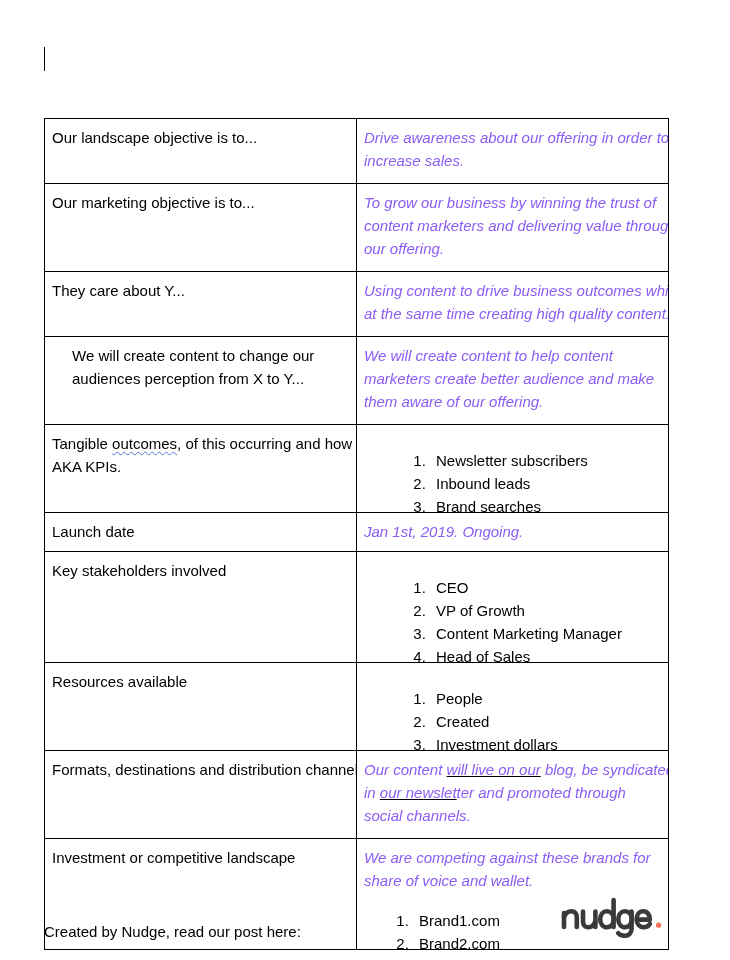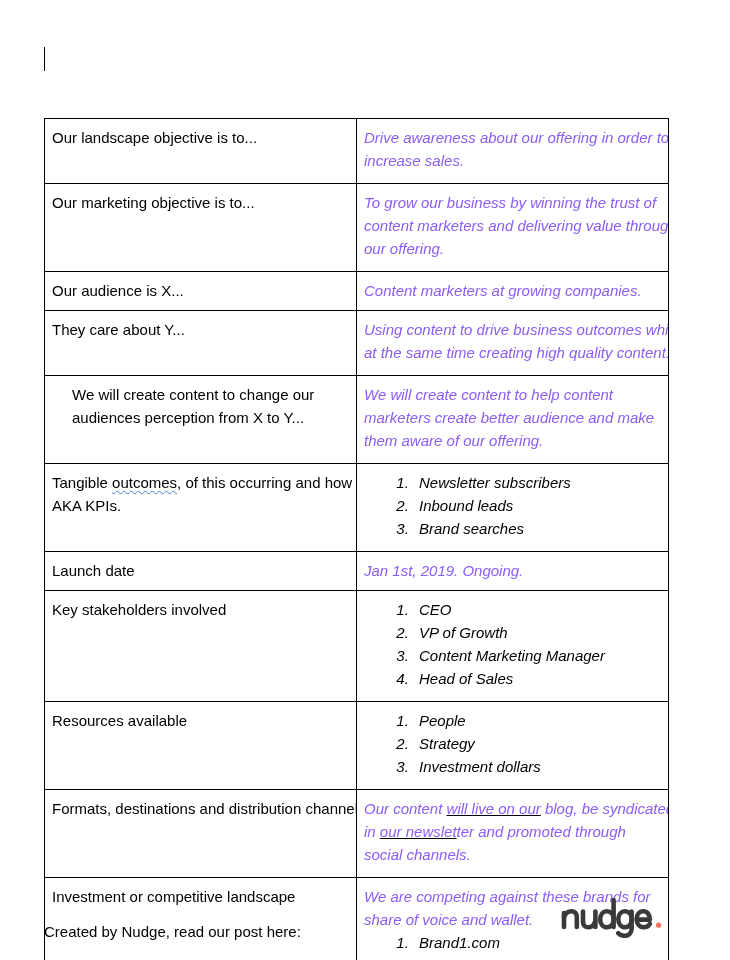--- a/index.html
+++ b/index.html
@@ -89,24 +89,23 @@
     text-underline-offset: 2px;
   }
   .linkunder {
     text-decoration: underline;
     text-decoration-color: #000;
     text-decoration-thickness: 1px;
     text-underline-offset: 1px;
   }
 
   ol.value-list {
-    font-style: italic;
     font-size: 15px;
     line-height: 23px;
-    margin: 0;
+    margin: 17px;
     padding: 0 0 0 56px;
     list-style-position: outside;
   }
   ol.value-list li {
     padding-left: 6px;
     white-space: nowrap;
   }
   ol.value-list.indented {
     padding-left: 56px;
   }
@@ -165,32 +164,20 @@
       </td>
       <td>
         <div class="cell-inner clip" style="height:72px;">
           <div class="value-text">To grow our business by winning the trust of</div>
           <div class="value-text">content marketers and delivering value through</div>
           <div class="value-text">our offering.</div>
         </div>
       </td>
     </tr>
 
-    <tr>
-      <td>
-        <div class="cell-inner clip" style="height:23px;">
-          <span class="label-text">Our audience is X...</span>
-        </div>
-      </td>
-      <td>
-        <div class="cell-inner clip" style="height:23px;">
-          <div class="value-text">Content marketers at growing companies.</div>
-        </div>
-      </td>
-    </tr>
 
     <tr>
       <td>
         <div class="cell-inner clip" style="height:49px;">
           <span class="label-text">They care about Y...</span>
         </div>
       </td>
       <td>
         <div class="cell-inner clip" style="height:49px;">
           <div class="value-text">Using content to drive business outcomes while</div>
@@ -267,21 +254,21 @@
     <tr>
       <td>
         <div class="cell-inner clip" style="height:72px;">
           <span class="label-text">Resources available</span>
         </div>
       </td>
       <td>
         <div class="cell-inner clip" style="height:72px;padding-left:0;">
           <ol class="value-list">
             <li>People</li>
-            <li>Strategy</li>
+            <li>Created</li>
             <li>Investment dollars</li>
           </ol>
         </div>
       </td>
     </tr>
 
     <tr>
       <td>
         <div class="cell-inner clip" style="height:72px;">
           <span class="label-text">Formats, destinations and distribution channels</span>

